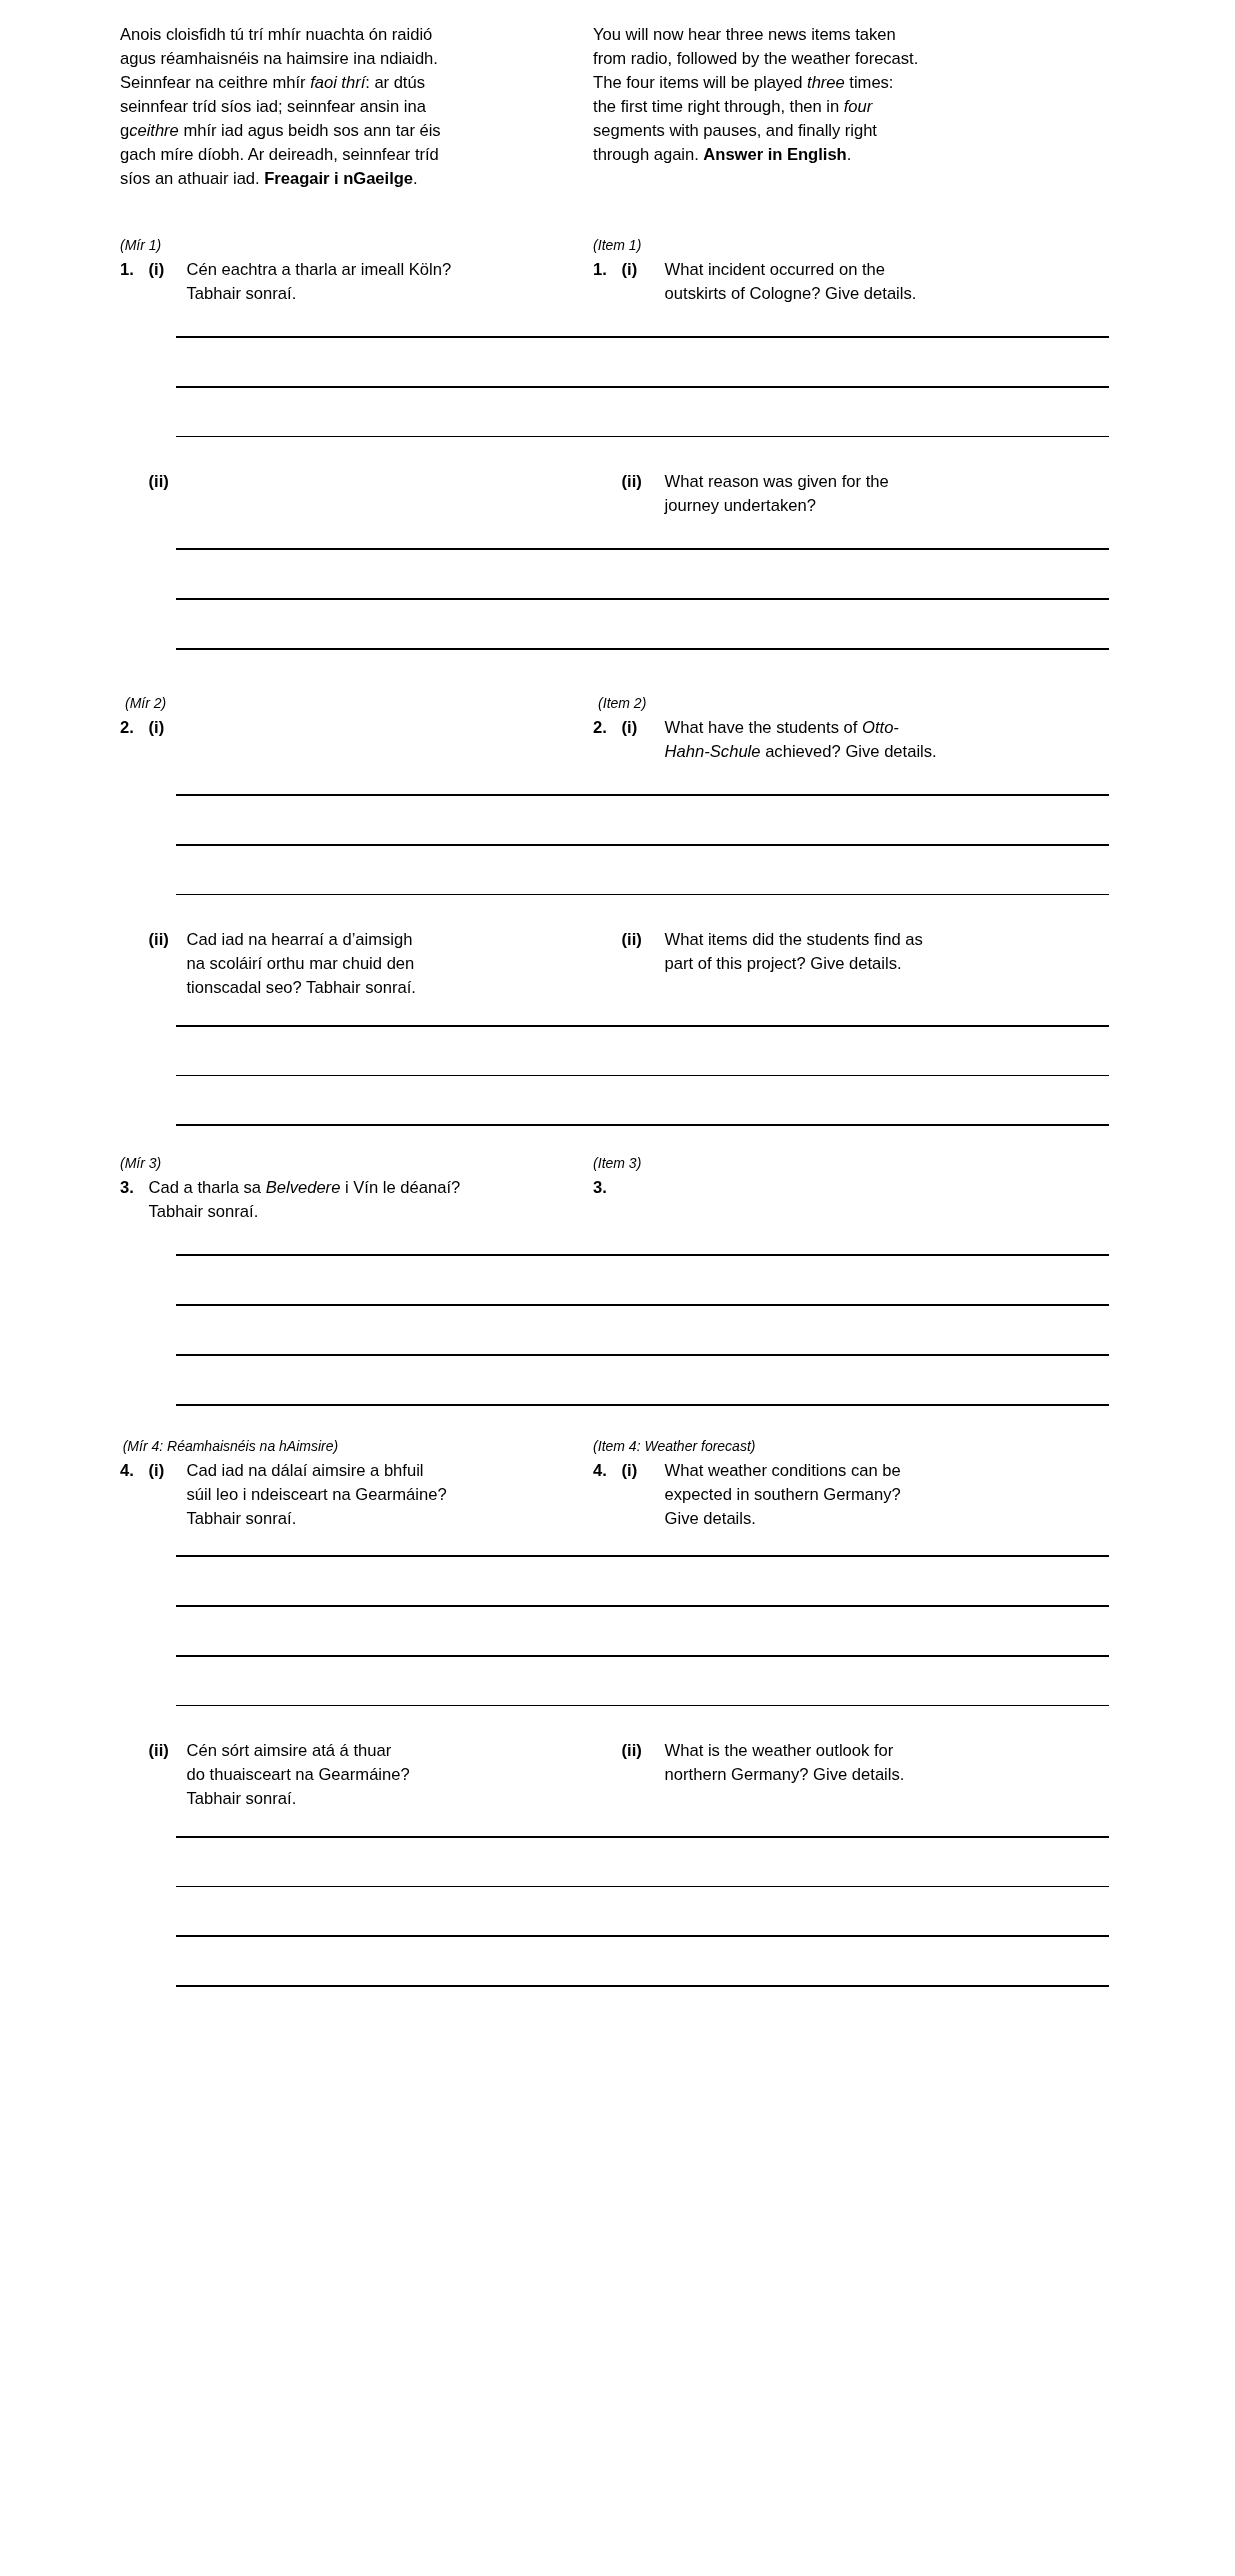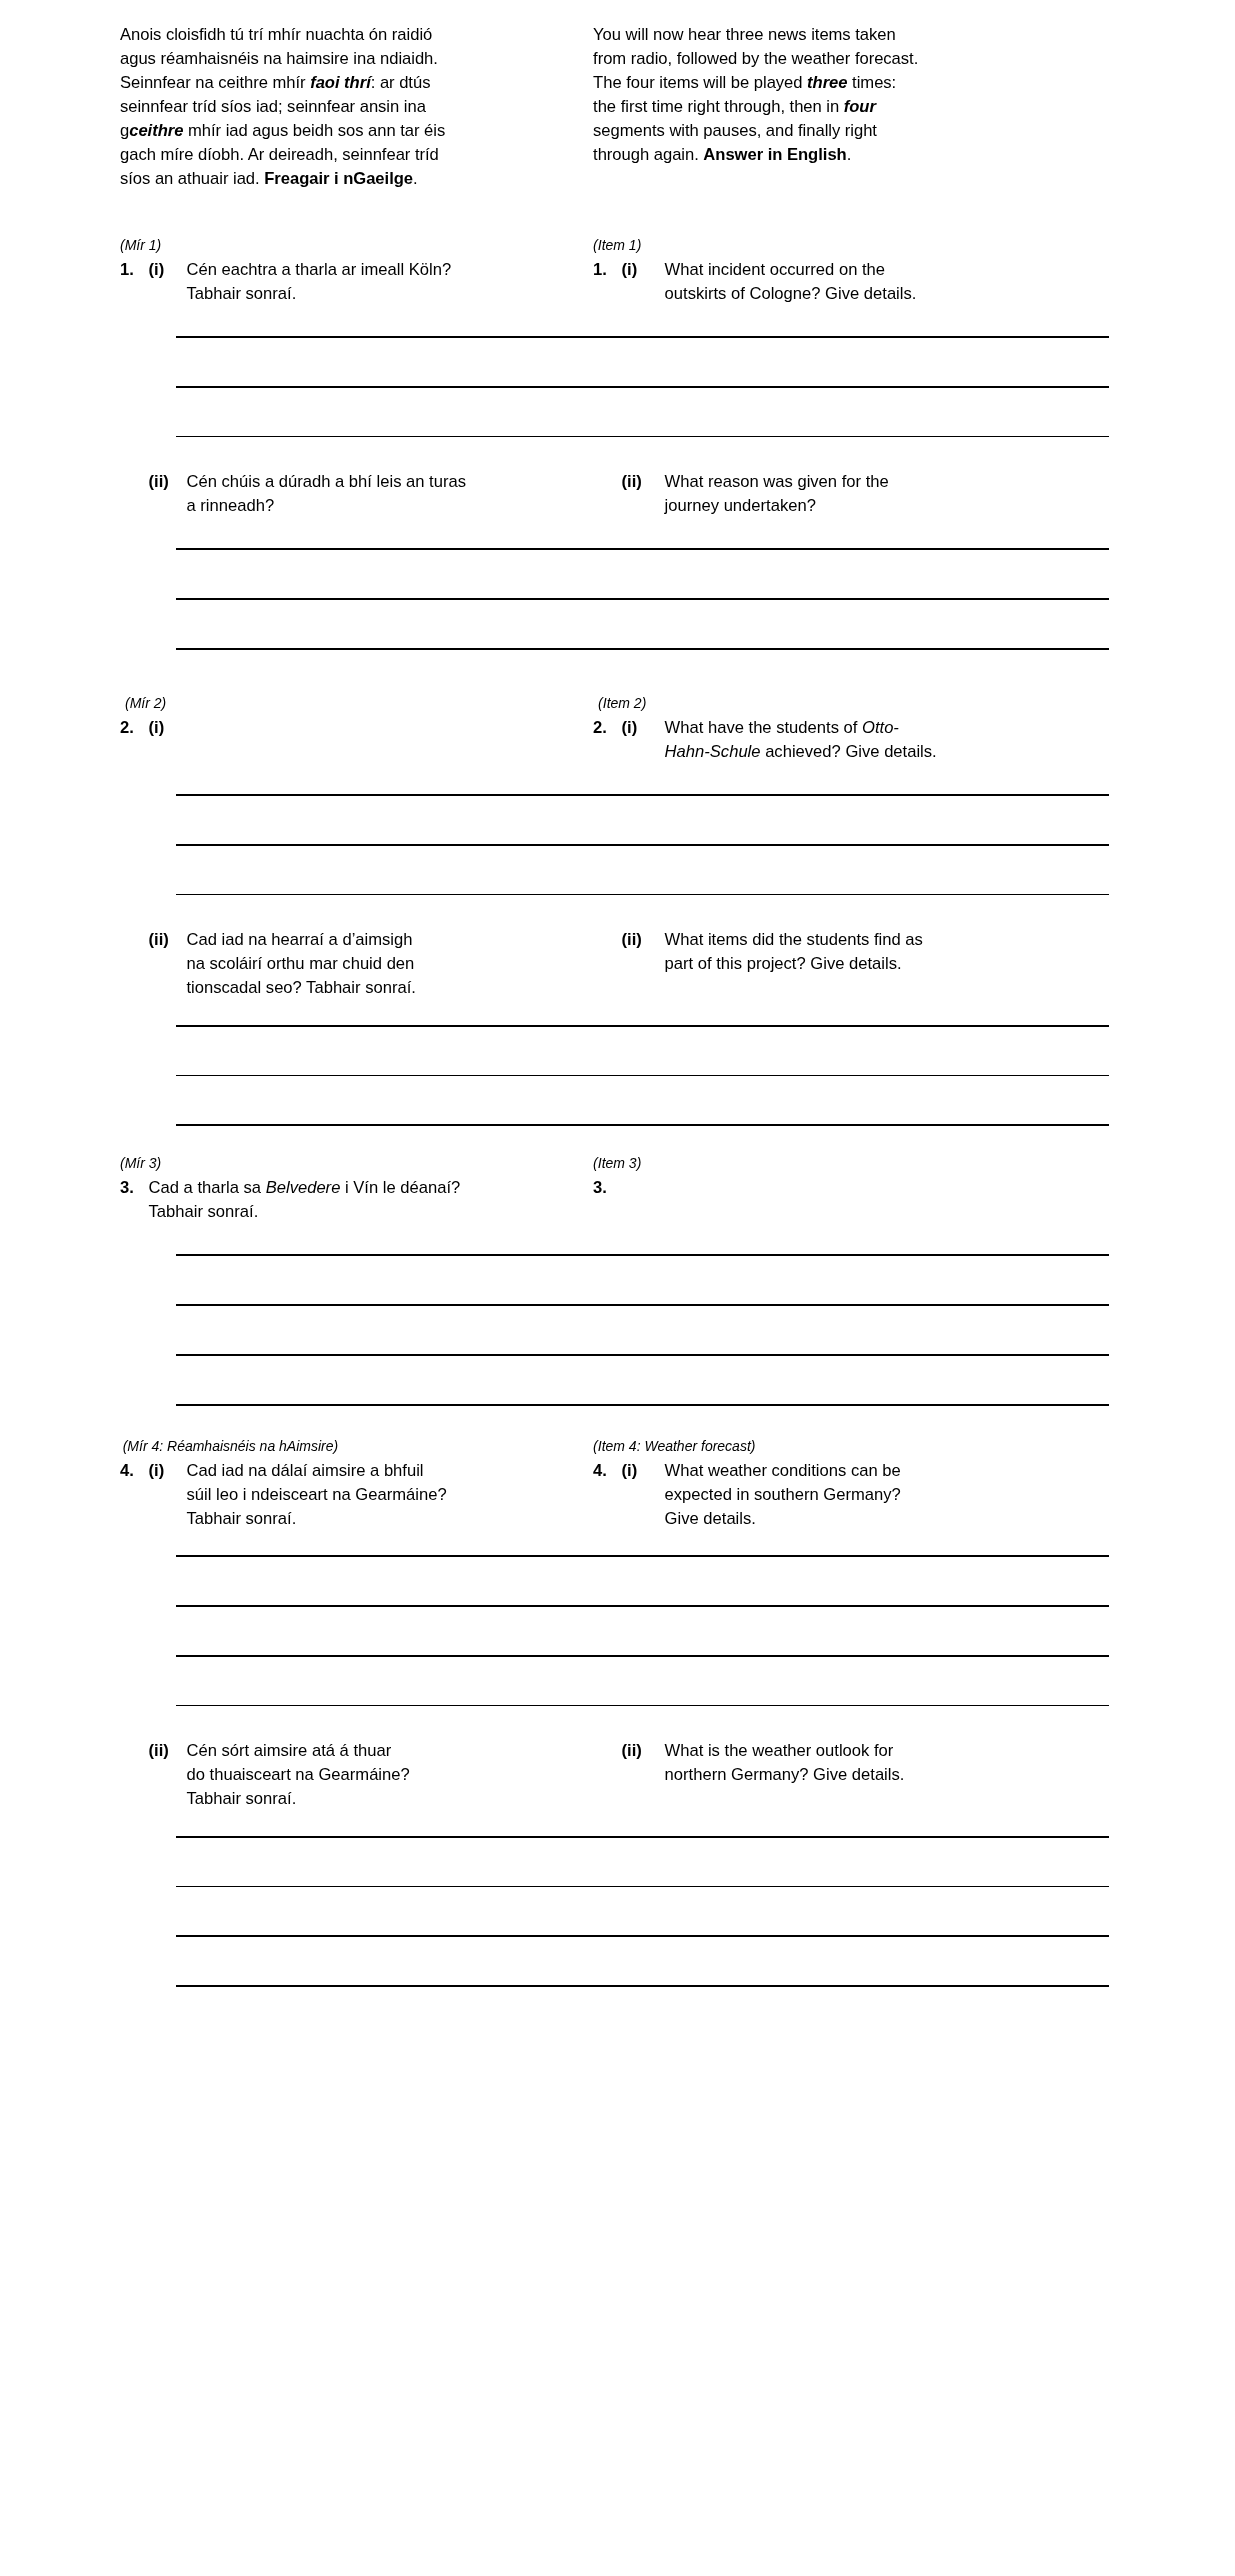--- a/index.html
+++ b/index.html
@@ -36,21 +36,21 @@
   .col-ga { width: 47.5%; padding-right: 1.0%; box-sizing: border-box; }
   .col-en { width: 51.5%; box-sizing: border-box; }
 
   .intro {
     font-size: 16.6px;
     line-height: 24px;
     letter-spacing: -0.03px;
     text-align: left;
   }
   .intro b { font-weight: bold; }
-  .intro .bi { font-style: italic; font-weight: bold; }
+  .intro .bi { font-style: italic; font-weight: normal; }
 
   
   .mir-row {
     display: flex;
     width: 100%;
     margin-top: 27px;
   }
   .mir {
     font-size: 14px;
     line-height: 20.4px;
@@ -171,24 +171,20 @@
     <div class="gap-70"></div>
     <div class="ruled"></div>
     <div class="gap-70"></div>
     <div class="ruled"></div>
   </div>
 
   <div class="q-row" style="margin-top:33px;">
     <div class="col-ga">
       <div class="q-block q-sub">
         <div class="q-rom">(ii)</div>
-        <div class="q-text">
-          <span>Cén chúis a dúradh a bhí leis an turas</span><br>
-          <span>a rinneadh?</span>
-        </div>
       </div>
     </div>
     <div class="col-en">
       <div class="q-block q-sub">
         <div class="q-rom wide">(ii)</div>
         <div class="q-text">
           <span>What reason was given for the</span><br>
           <span>journey undertaken?</span>
         </div>
       </div>

